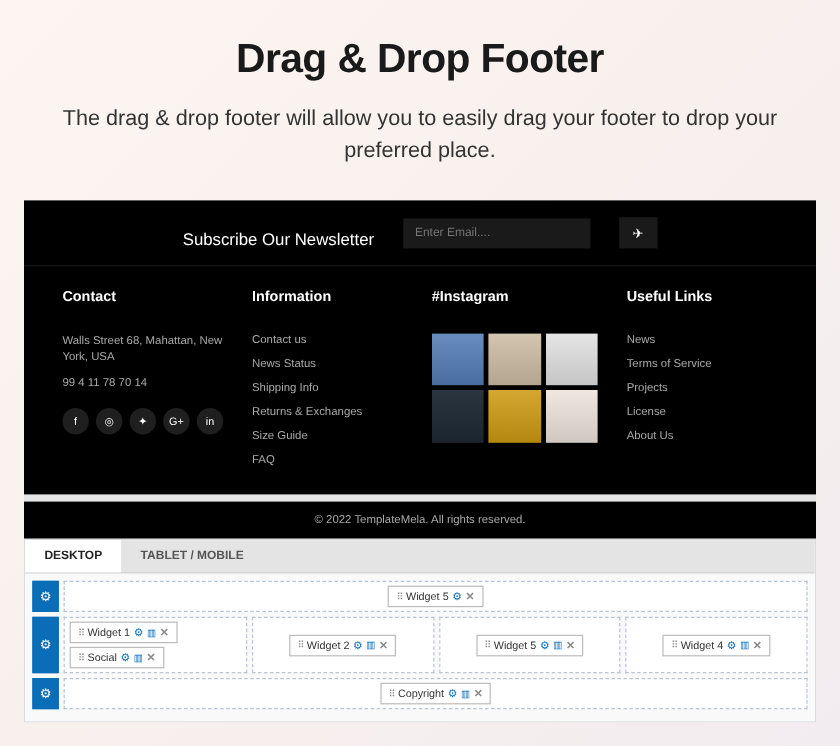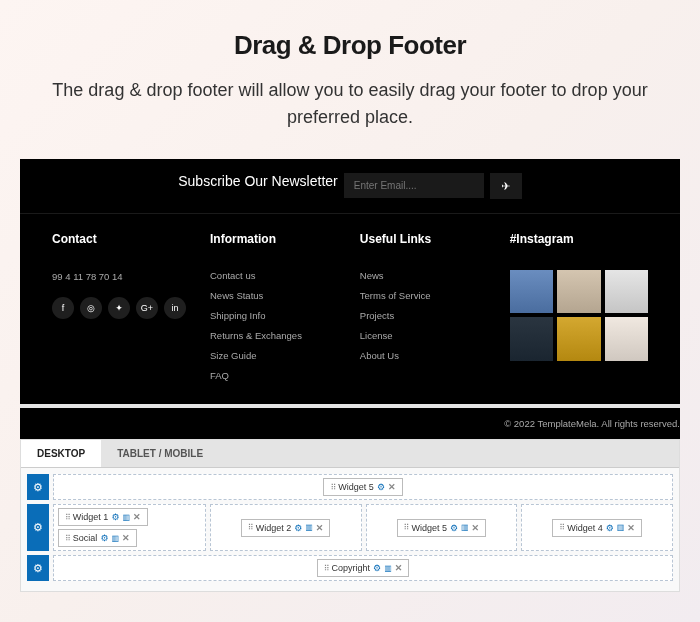--- a/index.html
+++ b/index.html
@@ -1,42 +1,42 @@
 <!DOCTYPE html>
 <html><head>
 <meta charset="utf-8">
 <style>
 *{margin:0;padding:0;box-sizing:border-box}
 body{font-family:Arial,Helvetica,sans-serif;background:linear-gradient(135deg,#fdf5f2 0%,#f8f0ed 50%,#f2ecf0 100%);width:700px;height:622px;overflow:hidden}
 .wrap{padding:30px 20px 0}
-.main-title{font-size:26px;font-weight:800;text-align:center;color:#1a1a1a;letter-spacing:-.5px}
+.main-title{font-size:34px;font-weight:800;text-align:center;color:#1a1a1a;letter-spacing:-.5px}
 .main-sub{font-size:18px;text-align:center;color:#333;margin-top:16px;line-height:1.5;font-weight:400}
 .footer-preview{background:#000;margin:28px 0 0;color:#fff;font-size:11px}
-.news-bar{display:flex;align-items:flex-start;justify-content:center;gap:6px;padding:14px 0;border-bottom:1px solid #1a1a1a}
+.news-bar{display:flex;align-items:flex-end;justify-content:center;gap:24px;padding:14px 0;border-bottom:1px solid #1a1a1a}
 .news-title{font-size:14px;color:#fff}
-.news-input{background:#1a1a1a;border:none;color:#888;padding:7px 10px;font-size:10px;width:140px}
+.news-input{background:#1a1a1a;border:none;color:#888;padding:7px 10px;font-size:10px;width:156px}
 .news-btn{background:#1a1a1a;border:none;color:#fff;width:32px;height:26px;cursor:pointer;font-size:11px}
 .foot-cols{display:flex;padding:18px 32px 14px;gap:24px}
 .fcol{flex:1}
 .fcol.inst{flex:1.1}
 .fcol h4{font-size:12px;font-weight:600;margin-bottom:24px}
 .fcol .line{font-size:9.5px;color:#aaa;margin-bottom:7px;line-height:1.4}
 .fcol ul{list-style:none}
 .fcol li{font-size:9.5px;color:#aaa;margin-bottom:9px}
 .socials{display:flex;gap:6px;margin-top:14px}
 .soc{width:22px;height:22px;border-radius:50%;background:#1f1f1f;display:flex;align-items:center;justify-content:center;font-size:9px}
 .insta-grid{display:grid;grid-template-columns:repeat(3,1fr);gap:4px}
 .insta-img{width:100%;aspect-ratio:1;background:#333}
 .insta-img:nth-child(1){background:linear-gradient(#6a8dbf,#4a6d9f)}
 .insta-img:nth-child(2){background:linear-gradient(#d4c5b0,#b4a590)}
 .insta-img:nth-child(3){background:linear-gradient(#e5e5e5,#c5c5c5)}
 .insta-img:nth-child(4){background:linear-gradient(#2a3540,#1a2530)}
 .insta-img:nth-child(5){background:linear-gradient(#d4a830,#b48810)}
 .insta-img:nth-child(6){background:linear-gradient(#f0e8e0,#d0c8c0)}
-.copyr{text-align:right;font-size:9.5px;color:#aaa;padding:10px 0;border-top:4px solid #e5e5e5}
+.copyr{text-align:center;font-size:9.5px;color:#aaa;padding:10px 0;border-top:6px solid #e5e5e5}
 .builder{background:#fff;border:1px solid #ddd}
 .tabs{display:flex;background:#e4e4e4;border-bottom:1px solid #ccc}
 .tab{padding:8px 16px;font-size:10px;font-weight:700;color:#555;background:transparent;border:none;cursor:pointer}
 .tab.active{background:#fff;color:#222}
 .rows{padding:6px;background:#f9f9f9}
 .row{display:flex;gap:4px;margin-bottom:4px}
 .gear-handle{width:22px;background:#0a6db8;display:flex;align-items:center;justify-content:center;color:#fff;font-size:11px;border:1px solid #0a6db8}
 .cell{flex:1;border:1px dashed #b8c5d4;background:#fff;min-height:24px;display:flex;align-items:center;justify-content:center;padding:3px}
 .cell.half{flex:1}
 .cell.left{justify-content:flex-start;padding-left:4px}
@@ -56,60 +56,61 @@
 
   <div class="footer-preview">
     <div class="news-bar">
       <span class="news-title">Subscribe Our Newsletter</span>
       <input class="news-input" placeholder="Enter Email...." style="">
       <button class="news-btn"><span>✈</span></button>
     </div>
     <div class="foot-cols">
       <div class="fcol">
         <h4>Contact</h4>
+        <div class="line">Walls Street 68, Mahattan, New York, USA</div>
         <div class="line" style="margin-top:8px">99 4 11 78 70 14</div>
         <div class="socials">
           <span class="soc">f</span>
           <span class="soc">◎</span>
           <span class="soc">✦</span>
           <span class="soc">G+</span>
           <span class="soc">in</span>
         </div>
       </div>
       <div class="fcol">
         <h4>Information</h4>
         <ul>
           <li>Contact us</li>
           <li>News Status</li>
           <li>Shipping Info</li>
           <li>Returns &amp; Exchanges</li>
           <li>Size Guide</li>
           <li>FAQ</li>
         </ul>
       </div>
+      <div class="fcol inst">
+        <h4>#Instagram</h4>
+        <div class="insta-grid">
+          <div class="insta-img"></div>
+          <div class="insta-img"></div>
+          <div class="insta-img"></div>
+          <div class="insta-img"></div>
+          <div class="insta-img"></div>
+          <div class="insta-img"></div>
+        </div>
+      </div>
       <div class="fcol">
         <h4>Useful Links</h4>
         <ul>
           <li>News</li>
           <li>Terms of Service</li>
           <li>Projects</li>
           <li>License</li>
           <li>About Us</li>
         </ul>
-      </div>
-      <div class="fcol inst">
-        <h4>#Instagram</h4>
-        <div class="insta-grid">
-          <div class="insta-img"></div>
-          <div class="insta-img"></div>
-          <div class="insta-img"></div>
-          <div class="insta-img"></div>
-          <div class="insta-img"></div>
-          <div class="insta-img"></div>
-        </div>
       </div>
     </div>
     <div class="copyr">© 2022 TemplateMela. All rights reserved.</div>
   </div>
 
   <div class="builder">
     <div class="tabs">
       <button class="tab active">DESKTOP</button>
       <button class="tab">TABLET / MOBILE</button>
     </div>

